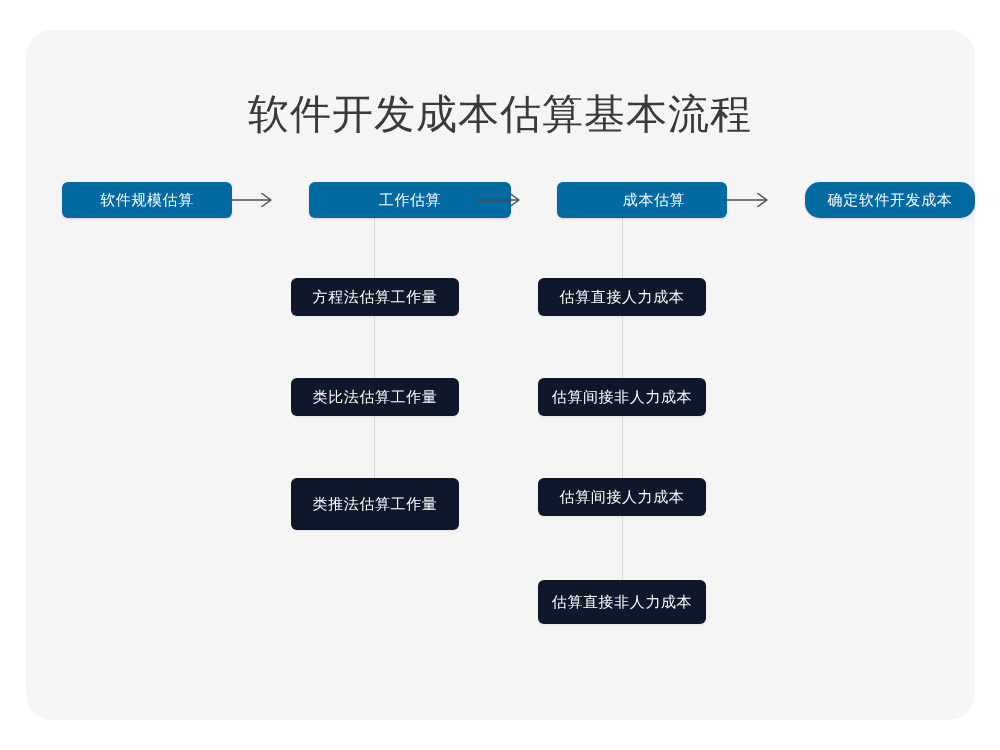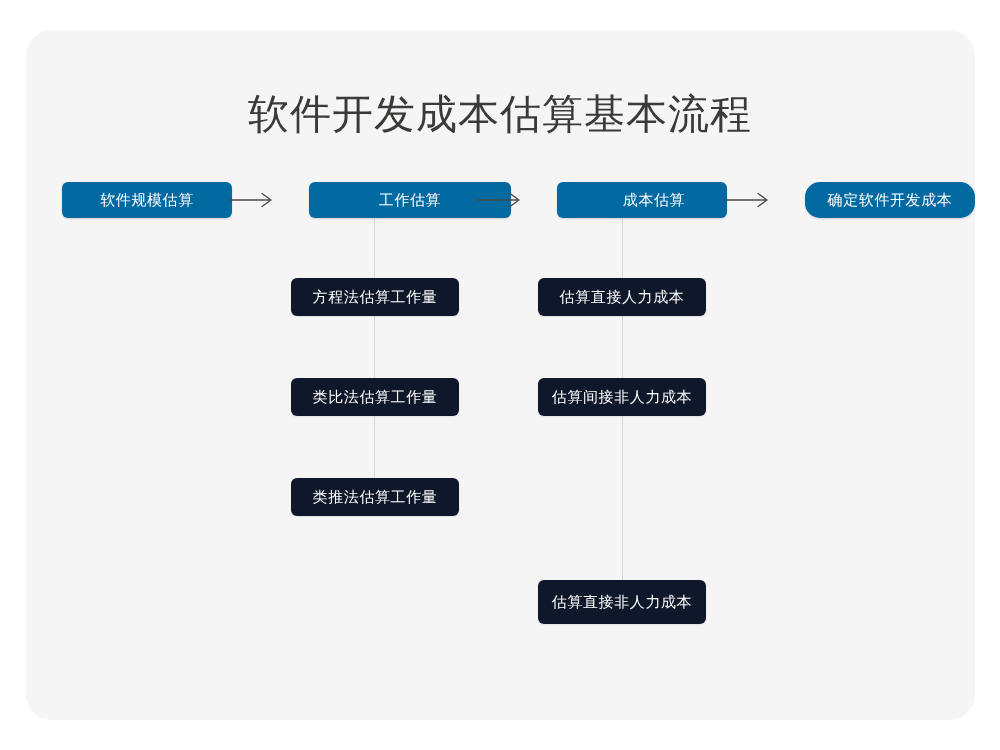--- a/index.html
+++ b/index.html
@@ -122,22 +122,23 @@
     <svg width="52" height="20" viewBox="0 0 52 20">
       <path d="M2 10 L44 10" stroke="#4a4a4a" stroke-width="1.4" fill="none"></path>
       <path d="M36 3.5 L45 10 L36 16.5" stroke="#4a4a4a" stroke-width="1.4" fill="none" stroke-linecap="round" stroke-linejoin="round"></path>
     </svg>
   </div>
 
   <div class="node secondary" style="left:291px; top:278px; width:168px; height:38px;">方程法估算工作量</div>
 
   <div class="node secondary" style="left:291px; top:378px; width:168px; height:38px;">类比法估算工作量</div>
 
-  <div class="node secondary" style="left:291px; top:478px; width:168px; height:38px;">类推法估算工作量</div>
+  <div class="node secondary" style="left:291px; top:478px; width:168px; height:52px;">类推法估算工作量</div>
 
   <div class="node secondary" style="left:538px; top:278px; width:168px; height:38px;">估算直接人力成本</div>
 
   <div class="node secondary" style="left:538px; top:378px; width:168px; height:38px;">估算间接非人力成本</div>
 
+  <div class="node secondary" style="left:538px; top:478px; width:168px; height:38px;">估算间接人力成本</div>
 
   <div class="node secondary" style="left:538px; top:580px; width:168px; height:44px;">估算直接非人力成本</div>
 
 </div>
 
 </body></html>

